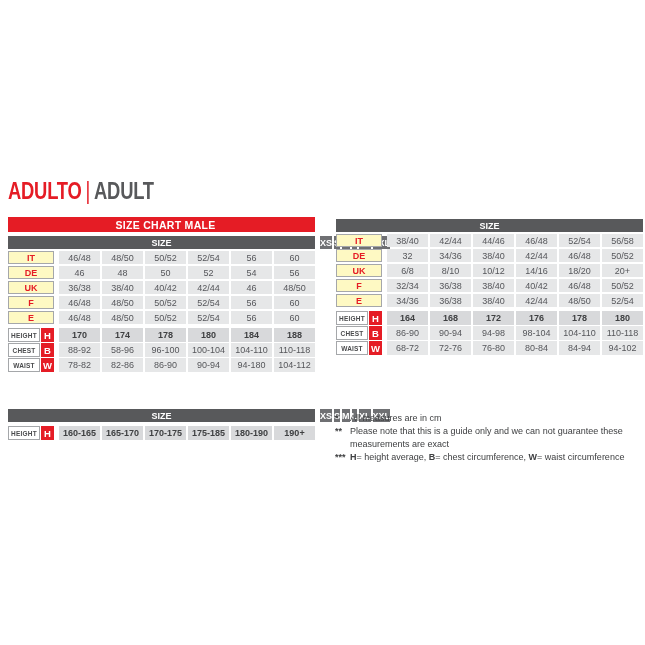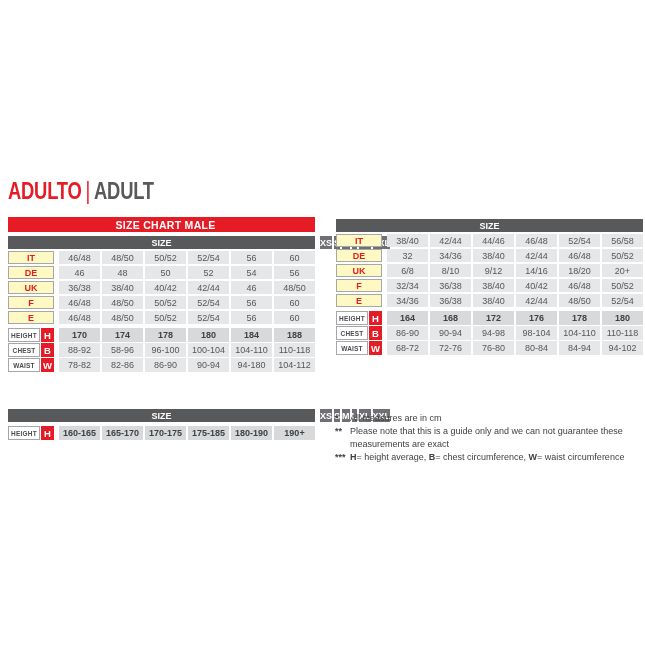--- a/index.html
+++ b/index.html
@@ -191,21 +191,21 @@
         <div class="vc cc">42/44</div>
         <div class="vc cc">46/48</div>
         <div class="vc cc">50/52</div>
       </div>
       <div class="trow">
         <div class="lc">
           <div class="rl cc">UK</div>
         </div>
         <div class="vc cc">6/8</div>
         <div class="vc cc">8/10</div>
-        <div class="vc cc">9/12</div>
+        <div class="vc cc">10/12</div>
         <div class="vc cc">14/16</div>
         <div class="vc cc">18/20</div>
         <div class="vc cc">20+</div>
       </div>
       <div class="trow">
         <div class="lc">
           <div class="rl cc">F</div>
         </div>
         <div class="vc cc">32/34</div>
         <div class="vc cc">36/38</div>

